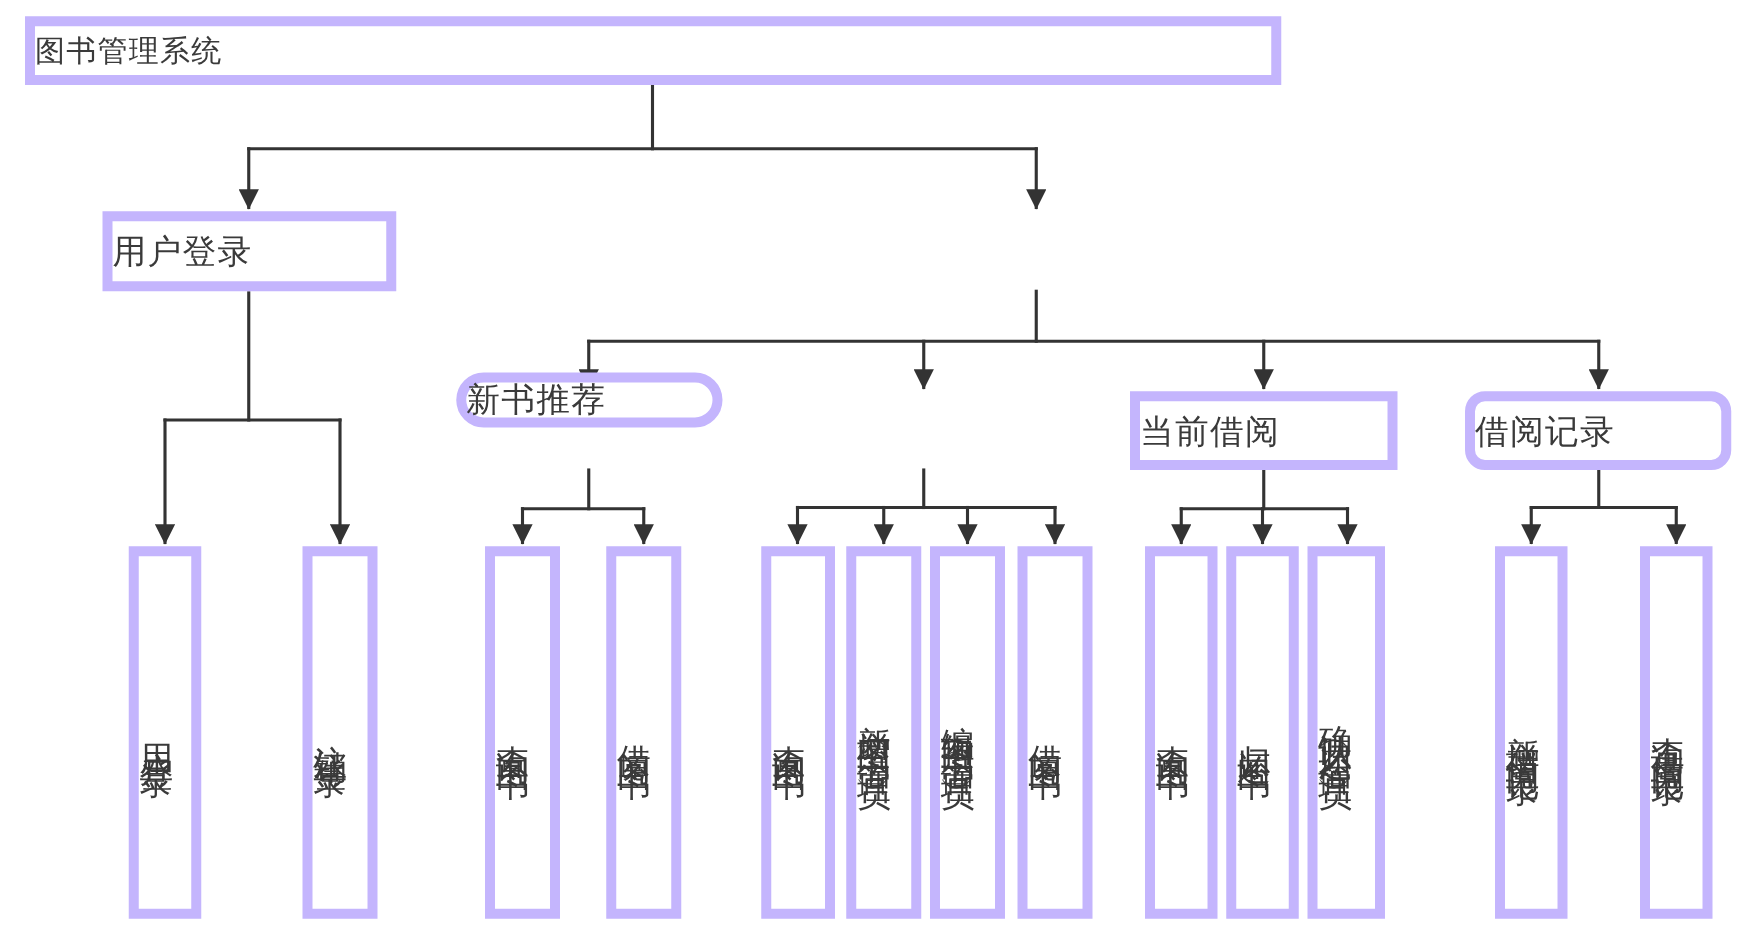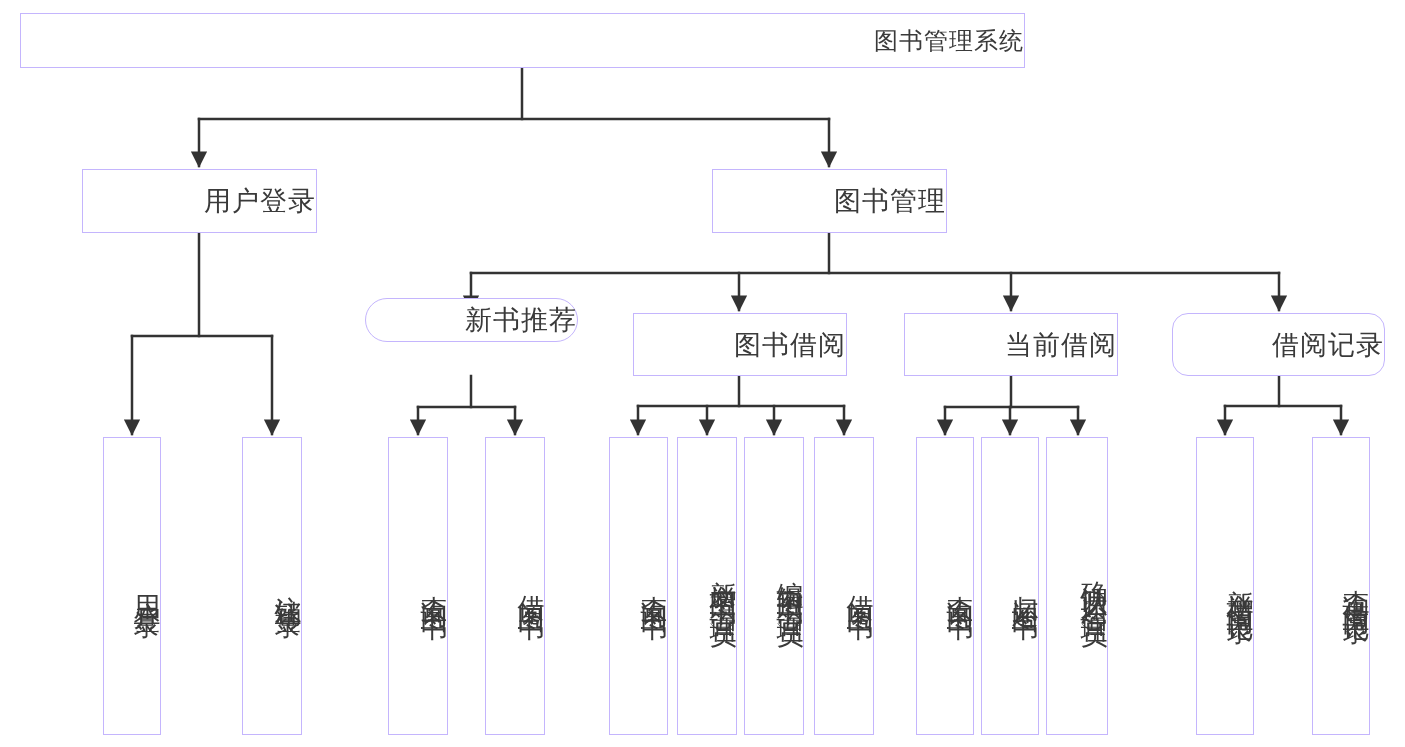--- a/index.html
+++ b/index.html
@@ -8,26 +8,26 @@
     width: 1405px;
     height: 747px;
     background: #ffffff;
     font-family: "Liberation Sans", sans-serif;
     overflow: hidden;
   }
   #wires { position: absolute; left: 0; top: 0; width: 1405px; height: 747px; }
   .box {
     position: absolute;
     box-sizing: border-box;
-    border: 1px solid #c4b5fd;
+    border: 8px solid #c4b5fd;
     background: #ffffff;
     color: #3a3a3a;
     display: flex;
     align-items: center;
-    justify-content: flex-end;
+    justify-content: flex-start;
   }
   .hbox { font-size: 27px; letter-spacing: 1px; }
   .root { font-size: 24px; }
   .vbox { font-size: 27px; }
   .vbox .vtext {
     writing-mode: vertical-rl;
     text-orientation: mixed;
     letter-spacing: 6px;
     line-height: 1;
   }
@@ -97,29 +97,23 @@
     </g>
   </svg>
 
   <div class="box hbox root" style="left:20px; top:13px; width:1005px; height:55px;">
     <span>图书管理系统</span>
   </div>
 
   <div class="box hbox" style="left:82px; top:169px; width:235px; height:64px;">
     <span>用户登录</span>
   </div>
-  <div class="box hbox" style="left:712px; top:169px; width:235px; height:64px;">
-    <span>图书管理</span>
-  </div>
 
   <div class="box hbox" style="left:365px; top:298px; width:213px; height:44px;border-radius:24px;">
     <span>新书推荐</span>
-  </div>
-  <div class="box hbox" style="left:633px; top:313px; width:214px; height:63px;">
-    <span>图书借阅</span>
   </div>
   <div class="box hbox" style="left:904px; top:313px; width:214px; height:63px;">
     <span>当前借阅</span>
   </div>
   <div class="box hbox" style="left:1172px; top:313px; width:213px; height:63px;border-radius:16px;">
     <span>借阅记录</span>
   </div>
 
   <div class="box vbox" style="left:103px; top:437px; width:58px; height:298px;">
     <span class="vtext">用户登录</span>

